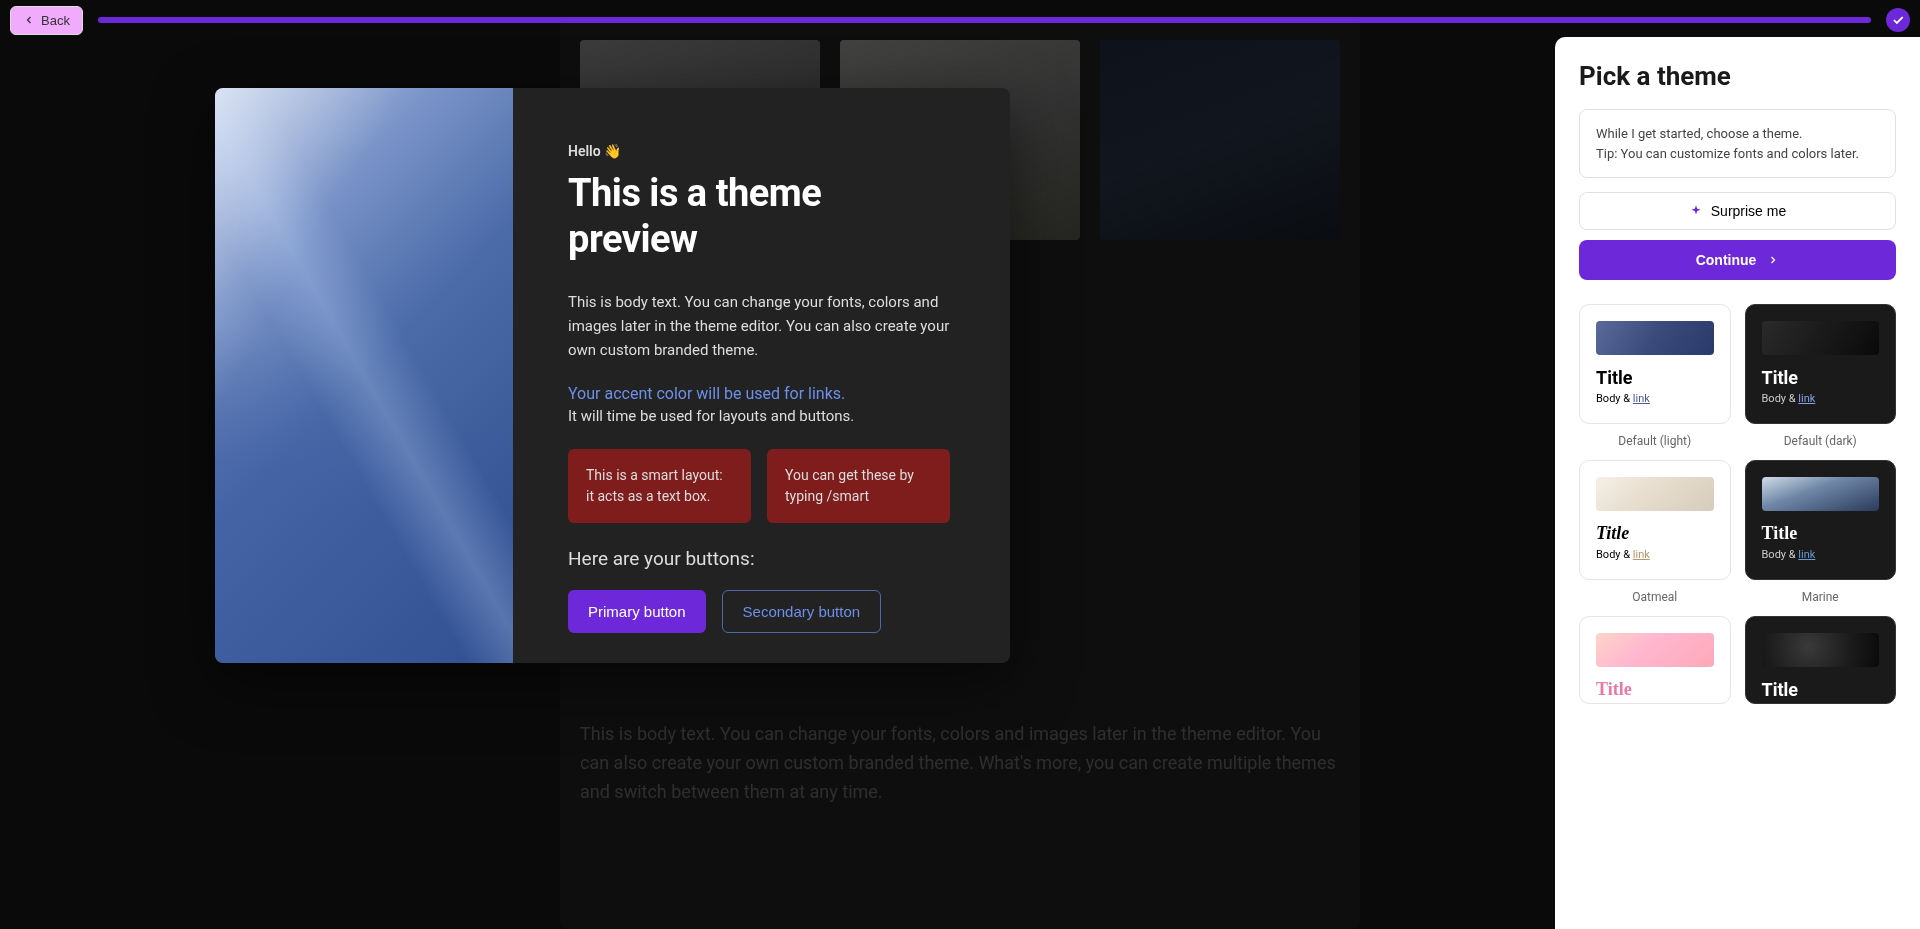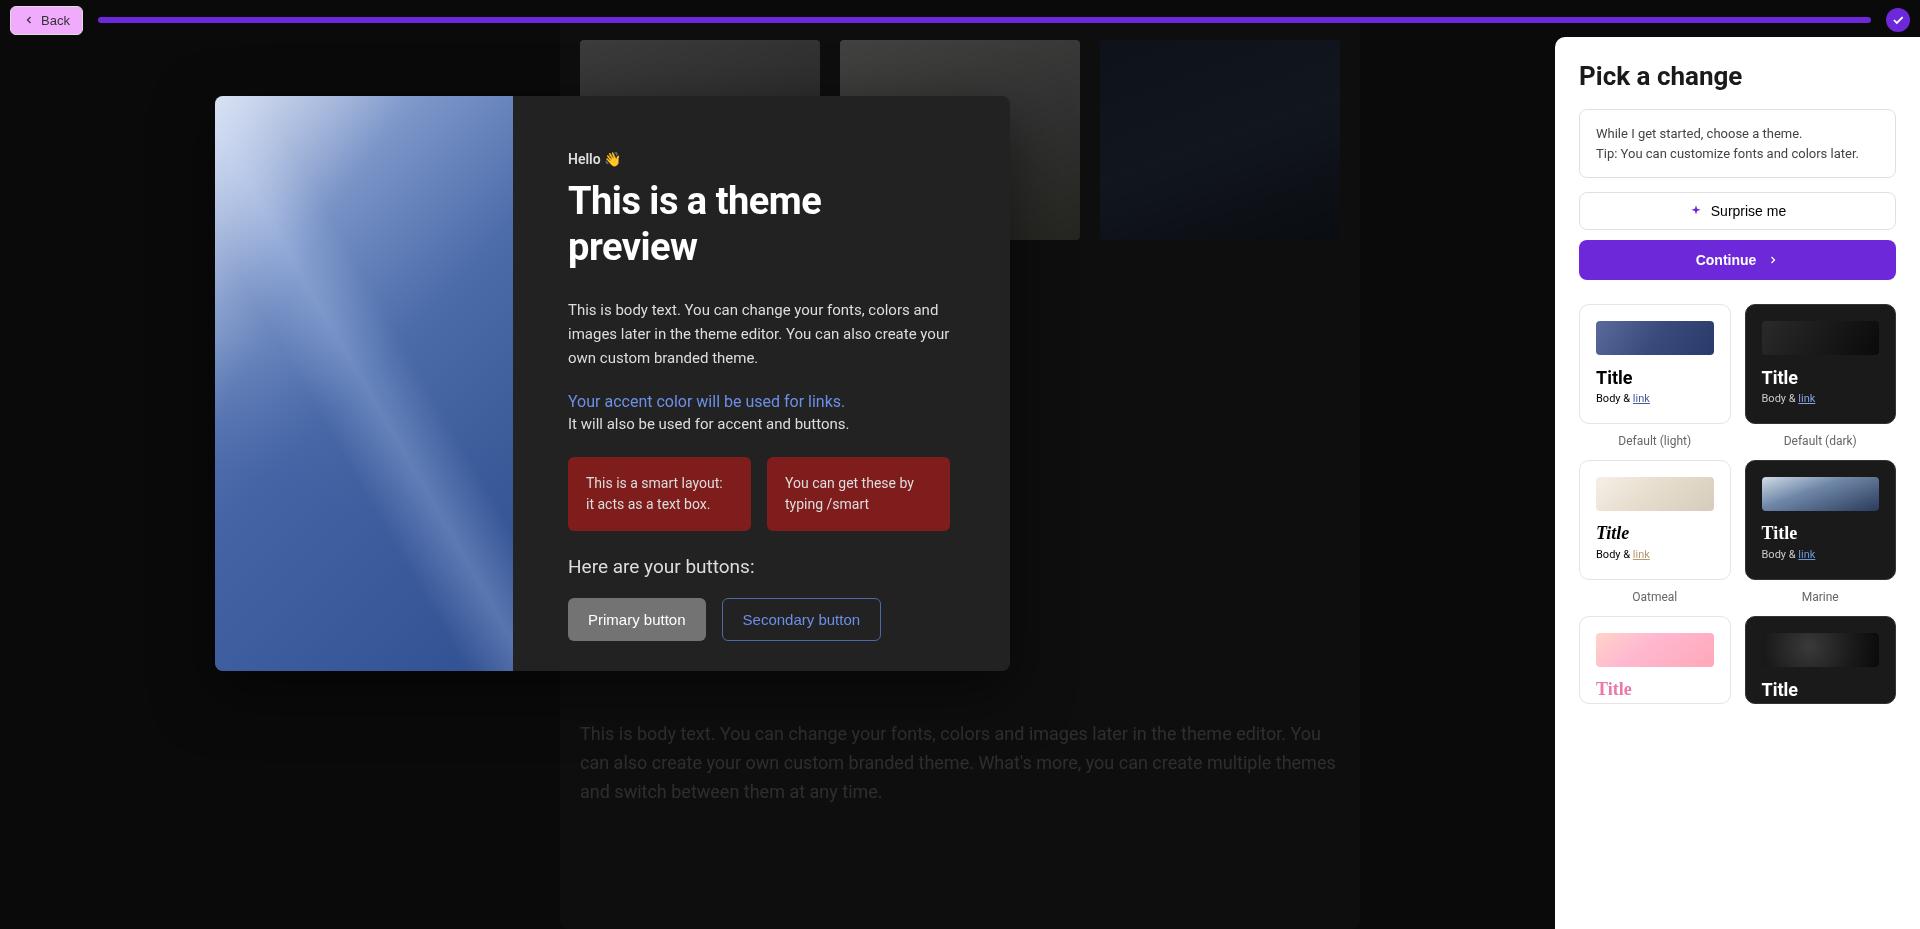--- a/index.html
+++ b/index.html
@@ -19,37 +19,37 @@
     .bg-preview { position: absolute; top: 0; left: 0; right: 0; bottom: 0; display: flex; justify-content: center; padding-top: 20px; }
     .bg-page { width: 800px; background: #1a1a1a; border-radius: 8px; padding: 20px; opacity: 0.25; }
     .bg-images { display: flex; gap: 20px; margin-bottom: 40px; }
     .bg-img { flex: 1; height: 200px; background: #555; border-radius: 4px; }
     .bg-img.img1 { background: linear-gradient(160deg, #d0d0d0 0%, #888 60%, #333 100%); }
     .bg-img.img2 { background: linear-gradient(160deg, #e8e8e0 0%, #aaa 50%, #776 100%); }
     .bg-img.img3 { background: linear-gradient(160deg, #1a2a4a 0%, #2a3a5a 50%, #0a1a2a 100%); }
     .bg-text { color: #999; font-size: 18px; line-height: 1.6; margin-top: 480px; }
 
     
-    .modal { position: absolute; top: 96px; left: 215px; width: 795px; height: 575px; display: flex; border-radius: 8px; overflow: hidden; box-shadow: 0 20px 60px rgba(0,0,0,0.5); z-index: 50; }
+    .modal { position: absolute; top: 88px; left: 215px; width: 795px; height: 575px; display: flex; border-radius: 8px; overflow: hidden; box-shadow: 0 20px 60px rgba(0,0,0,0.5); z-index: 50; }
     .modal-left { width: 298px; background: linear-gradient(135deg, #c8d4ec 0%, #7a94c8 25%, #4a6aa8 50%, #3a5a98 75%, #2a4a88 100%); position: relative; }
     .modal-left::before { content: ''; position: absolute; inset: 0; background:
       linear-gradient(120deg, rgba(255,255,255,0.3) 0%, transparent 30%),
       linear-gradient(60deg, transparent 40%, rgba(200,220,255,0.25) 50%, transparent 60%),
       linear-gradient(200deg, transparent 50%, rgba(60,90,160,0.4) 70%); }
     .modal-right { flex: 1; background: #222; padding: 55px 60px 40px 55px; color: #fff; overflow-y: auto; }
     .modal-hello { font-size: 14px; font-weight: 600; color: #ddd; margin-bottom: 12px; }
     .modal-title { font-size: 38px; font-weight: 700; line-height: 1.2; margin-bottom: 28px; letter-spacing: -0.5px; }
     .modal-body { font-size: 15px; line-height: 1.6; color: #ddd; margin-bottom: 22px; }
     .modal-link { color: #6c8fe8; font-size: 16px; display: block; margin-bottom: 4px; }
     .modal-sub { font-size: 15px; color: #ddd; margin-bottom: 24px; }
     .smart-row { display: flex; gap: 16px; margin-bottom: 24px; }
     .smart-box { flex: 1; background: #7f1d1d; border-radius: 6px; padding: 16px 18px; font-size: 14px; line-height: 1.5; color: #ddd; }
     .modal-buttons-label { font-size: 19px; color: #ddd; margin-bottom: 20px; }
     .modal-btn-row { display: flex; gap: 16px; }
-    .btn-primary { background: #737373; color: #fff; border: none; border-radius: 6px; padding: 4px 20px; font-size: 15px; cursor: pointer; }
+    .btn-primary { background: #6d28d9; color: #fff; border: none; border-radius: 6px; padding: 4px 20px; font-size: 15px; cursor: pointer; }
     .btn-secondary { background: transparent; color: #6c8fe8; border: 1.5px solid #4a6aa8; border-radius: 6px; padding: 12px 20px; font-size: 15px; cursor: pointer; }
 
     
     .sidebar { position: absolute; top: 37px; right: 0; width: 365px; bottom: 0; background: #fff; border-top-left-radius: 10px; padding: 24px 24px 0 24px; overflow-y: auto; z-index: 60; }
     .sidebar::-webkit-scrollbar { width: 8px; }
     .sidebar::-webkit-scrollbar-thumb { background: #ccc; border-radius: 4px; }
     .side-title { font-size: 26px; font-weight: 700; color: #1a1a1a; margin-bottom: 18px; }
     .side-info { border: 1px solid #e0e0e0; border-radius: 8px; padding: 14px 16px; font-size: 13px; line-height: 1.5; color: #444; margin-bottom: 14px; }
     .side-surprise { width: 100%; border: 1px solid #e0e0e0; border-radius: 8px; padding: 10px; font-size: 14px; font-weight: 500; background: #fff; cursor: pointer; display: flex; align-items: center; justify-content: center; gap: 8px; margin-bottom: 10px; }
     .side-surprise svg { width: 14px; height: 14px; }
@@ -116,35 +116,35 @@
   </div>
 </div>
 
 <div class="modal">
   <div class="modal-left"></div>
   <div class="modal-right">
     <div class="modal-hello">Hello 👋</div>
     <h1 class="modal-title">This is a theme preview</h1>
     <p class="modal-body">This is body text. You can change your fonts, colors and images later in the theme editor. You can also create your own custom branded theme.</p>
     <a class="modal-link">Your accent color will be used for links.</a>
-    <p class="modal-sub">It will also be used for accent and buttons.</p>
+    <p class="modal-sub">It will time be used for layouts and buttons.</p>
     <div class="smart-row">
       <div class="smart-box">This is a smart layout: it acts as a text box.</div>
       <div class="smart-box">You can get these by typing /smart</div>
     </div>
     <p class="modal-buttons-label">Here are your buttons:</p>
     <div class="modal-btn-row">
       <button class="btn-primary">Primary button</button>
       <button class="btn-secondary">Secondary button</button>
     </div>
   </div>
 </div>
 
 <div class="sidebar">
-  <h2 class="side-title">Pick a change</h2>
+  <h2 class="side-title">Pick a theme</h2>
   <div class="side-info">
     <div>While I get started, choose a theme.</div>
     <div>Tip: You can customize fonts and colors later.</div>
   </div>
   <button class="side-surprise">
     <svg viewBox="0 0 24 24" fill="#6d28d9">
         <path d="M12 2l2 6 6 2-6 2-2 6-2-6-6-2 6-2 2-6z"></path>
       </svg>
     <span>Surprise me</span>
   </button>

